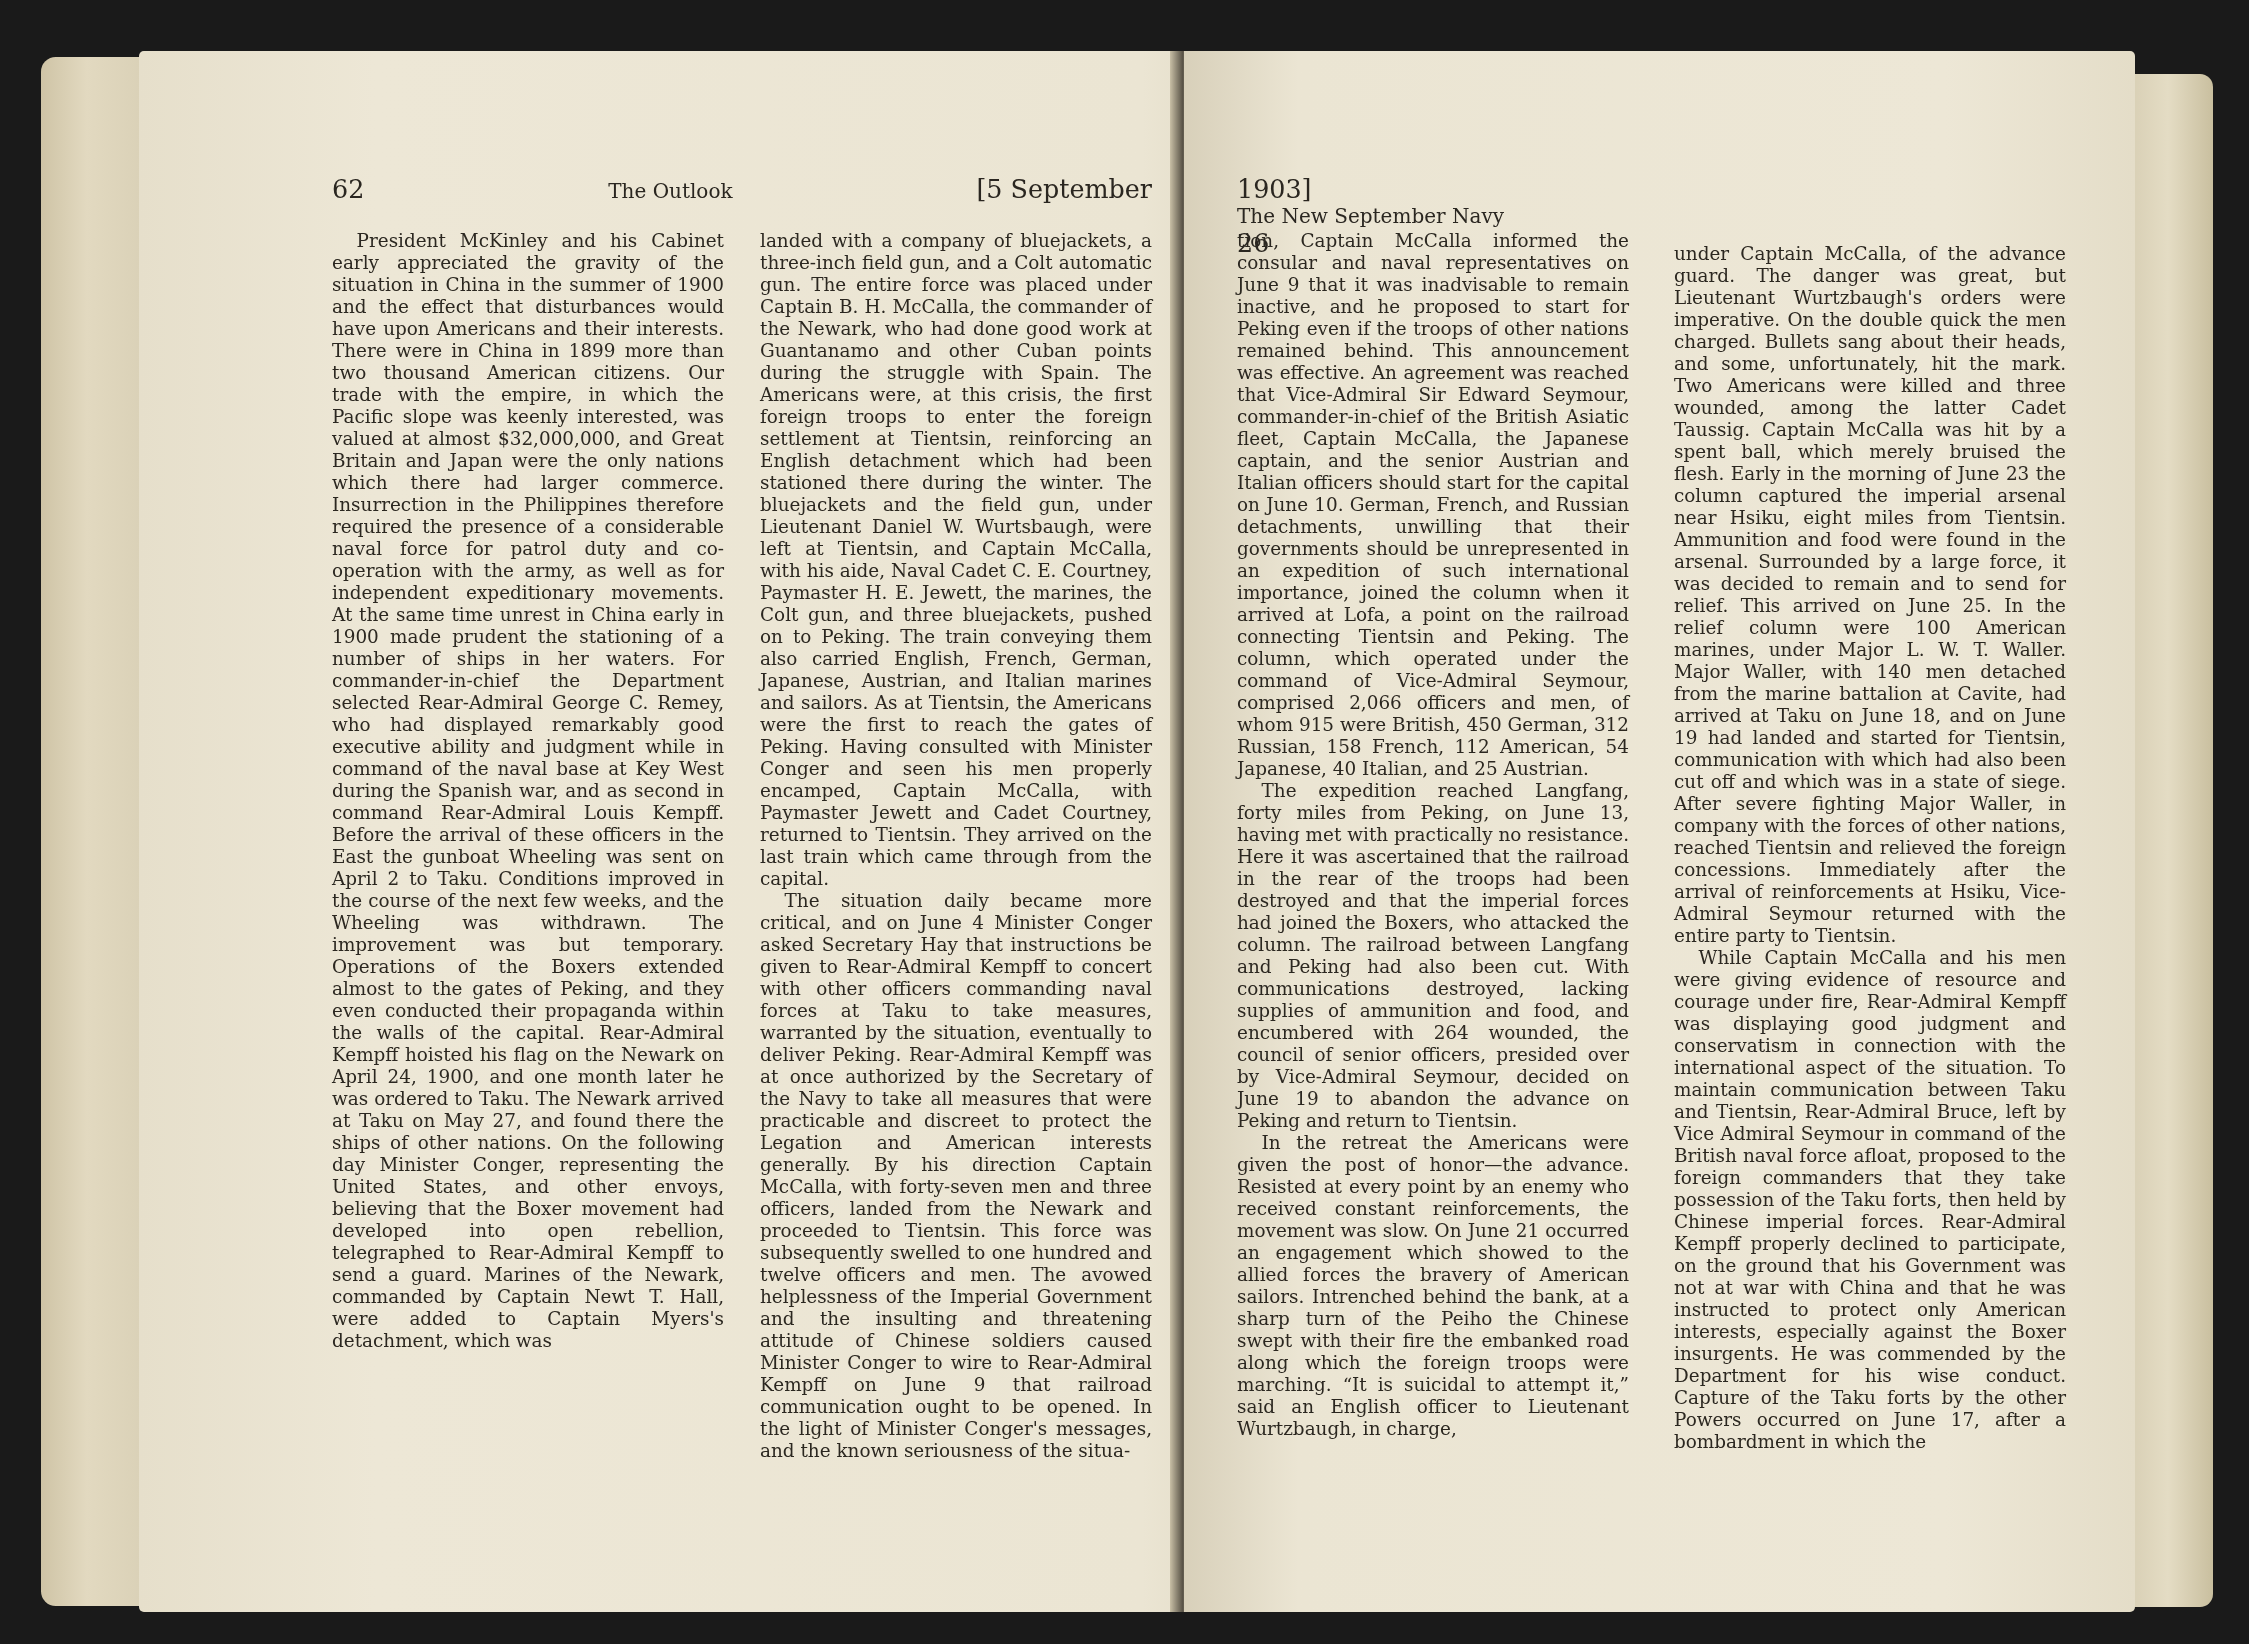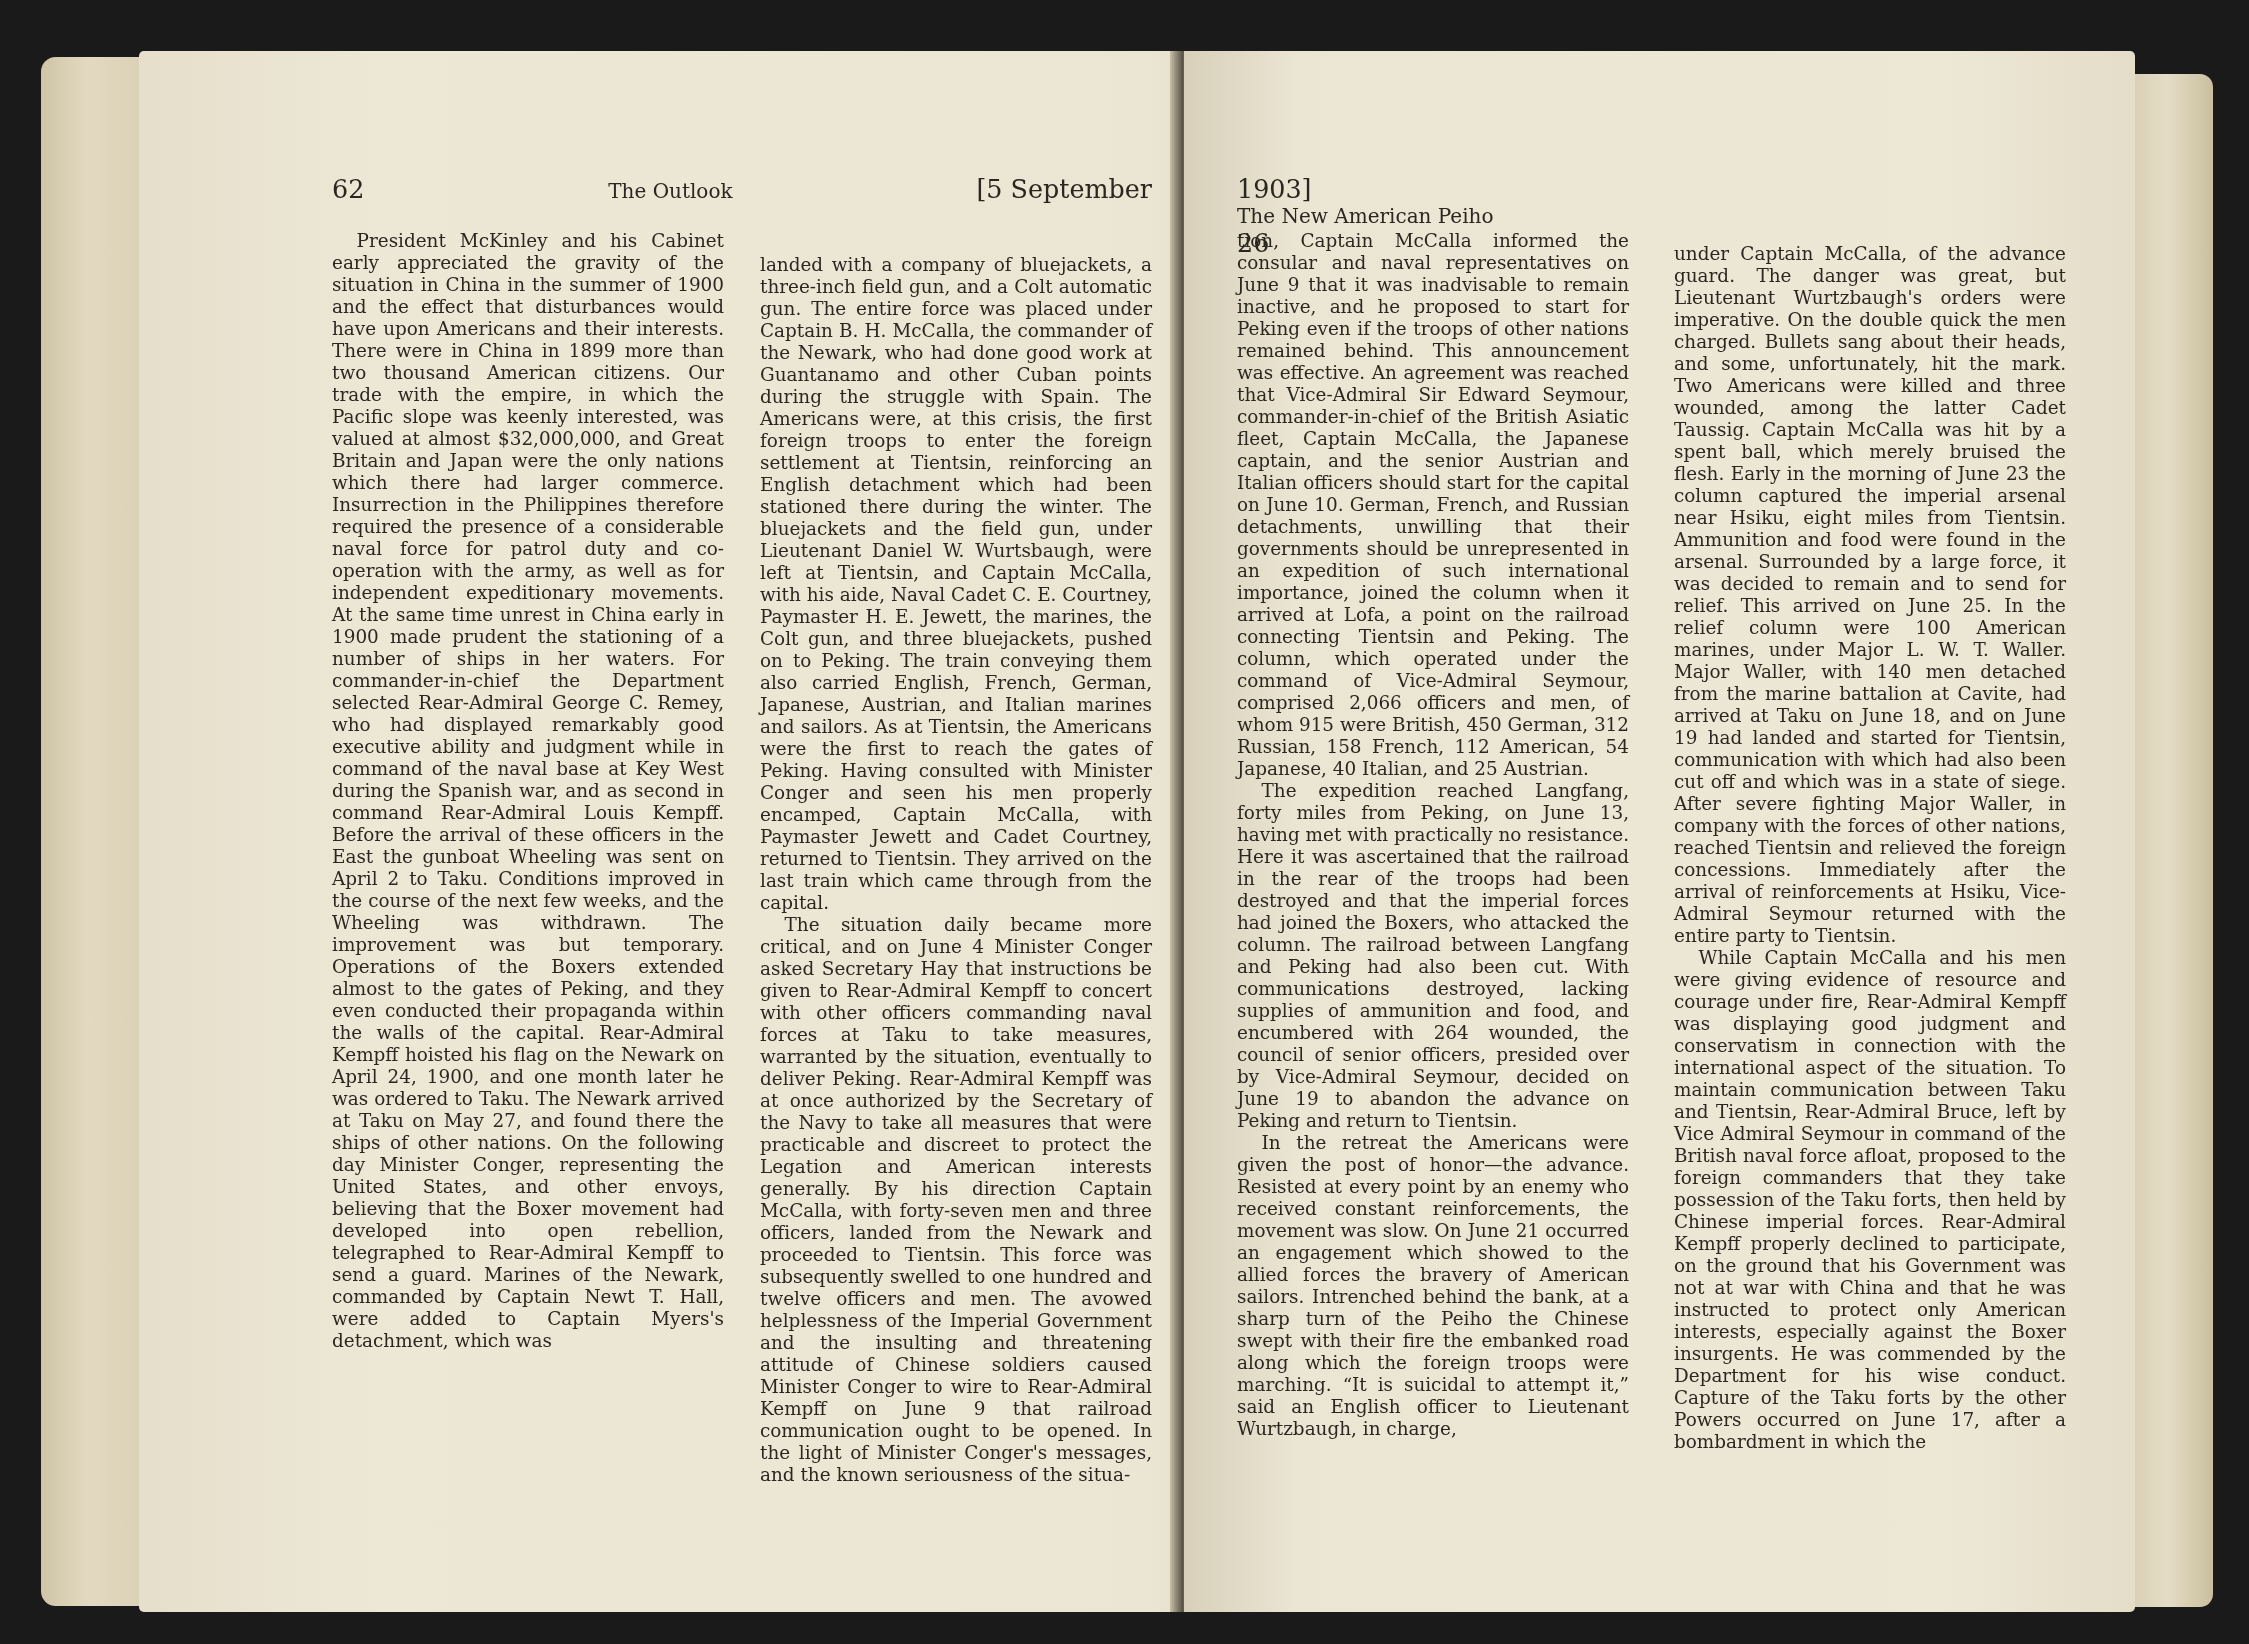--- a/index.html
+++ b/index.html
@@ -22,21 +22,21 @@
   .running-head { position:absolute; top:123px; height:41px; display:flex; justify-content:space-between; align-items:baseline;
     font-size:25.4px; color:#2a2620; }
   .running-head .title { font-size:20px; }
   .left .running-head { left:193px; width:820px; }
   .right .running-head { left:53px; width:828px;flex-direction:column; }
   .col { position:absolute; top:179px; font-size:18.4px; line-height:22px; color:#2b2720; text-align:justify; }
   .col p { margin:0; text-indent:24.6px; }
   .col p.noindent { text-indent:0; }
   .col p + p.gap { margin-top:38px; }
   .left .c1 { left:193px; width:392px; }
-  .left .c2 { left:621px; width:392px;margin-top:24px; }
+  .left .c2 { left:621px; width:392px; }
   .right .c1 { left:53px; width:392px; }
   .right .c2 { left:490px; width:392px;margin-top:13px; }
 </style>
 </head>
 <body>
 
 <div class="book">
   <div class="edge-left"></div>
   <div class="edge-right"></div>
 
@@ -53,21 +53,21 @@
         <p class="noindent">landed with a company of bluejackets, a three-inch field gun, and a Colt automatic gun. The entire force was placed under Captain B. H. McCalla, the commander of the Newark, who had done good work at Guantanamo and other Cuban points during the struggle with Spain. The Americans were, at this crisis, the first foreign troops to enter the foreign settlement at Tientsin, reinforcing an English detachment which had been stationed there during the winter. The bluejackets and the field gun, under Lieutenant Daniel W. Wurtsbaugh, were left at Tientsin, and Captain McCalla, with his aide, Naval Cadet C. E. Courtney, Paymaster H. E. Jewett, the marines, the Colt gun, and three bluejackets, pushed on to Peking. The train conveying them also carried English, French, German, Japanese, Austrian, and Italian marines and sailors. As at Tientsin, the Americans were the first to reach the gates of Peking. Having consulted with Minister Conger and seen his men properly encamped, Captain McCalla, with Paymaster Jewett and Cadet Courtney, returned to Tientsin. They arrived on the last train which came through from the capital.</p>
         <p>The situation daily became more critical, and on June 4 Minister Conger asked Secretary Hay that instructions be given to Rear-Admiral Kempff to concert with other officers commanding naval forces at Taku to take measures, warranted by the situation, eventually to deliver Peking. Rear-Admiral Kempff was at once authorized by the Secretary of the Navy to take all measures that were practicable and discreet to protect the Legation and American interests generally. By his direction Captain McCalla, with forty-seven men and three officers, landed from the Newark and proceeded to Tientsin. This force was subsequently swelled to one hundred and twelve officers and men. The avowed helplessness of the Imperial Government and the insulting and threatening attitude of Chinese soldiers caused Minister Conger to wire to Rear-Admiral Kempff on June 9 that railroad communication ought to be opened. In the light of Minister Conger's messages, and the known seriousness of the situa-</p>
       </div>
   </div>
 
   <div class="gutter"></div>
 
   <div class="page right">
     <div class="running-head">
       <span>1903]</span>
-      <span class="title">The New American Peiho</span>
+      <span class="title">The New September Navy</span>
       <span>26</span>
     </div>
     <div class="col c1">
         <p class="noindent">tion, Captain McCalla informed the consular and naval representatives on June 9 that it was inadvisable to remain inactive, and he proposed to start for Peking even if the troops of other nations remained behind. This announcement was effective. An agreement was reached that Vice-Admiral Sir Edward Seymour, commander-in-chief of the British Asiatic fleet, Captain McCalla, the Japanese captain, and the senior Austrian and Italian officers should start for the capital on June 10. German, French, and Russian detachments, unwilling that their governments should be unrepresented in an expedition of such international importance, joined the column when it arrived at Lofa, a point on the railroad connecting Tientsin and Peking. The column, which operated under the command of Vice-Admiral Seymour, comprised 2,066 officers and men, of whom 915 were British, 450 German, 312 Russian, 158 French, 112 American, 54 Japanese, 40 Italian, and 25 Austrian.</p>
         <p>The expedition reached Langfang, forty miles from Peking, on June 13, having met with practically no resistance. Here it was ascertained that the railroad in the rear of the troops had been destroyed and that the imperial forces had joined the Boxers, who attacked the column. The railroad between Langfang and Peking had also been cut. With communications destroyed, lacking supplies of ammunition and food, and encumbered with 264 wounded, the council of senior officers, presided over by Vice-Admiral Seymour, decided on June 19 to abandon the advance on Peking and return to Tientsin.</p>
         <p>In the retreat the Americans were given the post of honor—the advance. Resisted at every point by an enemy who received constant reinforcements, the movement was slow. On June 21 occurred an engagement which showed to the allied forces the bravery of American sailors. Intrenched behind the bank, at a sharp turn of the Peiho the Chinese swept with their fire the embanked road along which the foreign troops were marching. “It is suicidal to attempt it,” said an English officer to Lieutenant Wurtzbaugh, in charge,</p>
       </div>
     <div class="col c2">
         <p class="noindent">under Captain McCalla, of the advance guard. The danger was great, but Lieutenant Wurtzbaugh's orders were imperative. On the double quick the men charged. Bullets sang about their heads, and some, unfortunately, hit the mark. Two Americans were killed and three wounded, among the latter Cadet Taussig. Captain McCalla was hit by a spent ball, which merely bruised the flesh. Early in the morning of June 23 the column captured the imperial arsenal near Hsiku, eight miles from Tientsin. Ammunition and food were found in the arsenal. Surrounded by a large force, it was decided to remain and to send for relief. This arrived on June 25. In the relief column were 100 American marines, under Major L. W. T. Waller. Major Waller, with 140 men detached from the marine battalion at Cavite, had arrived at Taku on June 18, and on June 19 had landed and started for Tientsin, communication with which had also been cut off and which was in a state of siege. After severe fighting Major Waller, in company with the forces of other nations, reached Tientsin and relieved the foreign concessions. Immediately after the arrival of reinforcements at Hsiku, Vice-Admiral Seymour returned with the entire party to Tientsin.</p>
         <p>While Captain McCalla and his men were giving evidence of resource and courage under fire, Rear-Admiral Kempff was displaying good judgment and conservatism in connection with the international aspect of the situation. To maintain communication between Taku and Tientsin, Rear-Admiral Bruce, left by Vice Admiral Seymour in command of the British naval force afloat, proposed to the foreign commanders that they take possession of the Taku forts, then held by Chinese imperial forces. Rear-Admiral Kempff properly declined to participate, on the ground that his Government was not at war with China and that he was instructed to protect only American interests, especially against the Boxer insurgents. He was commended by the Department for his wise conduct. Capture of the Taku forts by the other Powers occurred on June 17, after a bombardment in which the</p>

